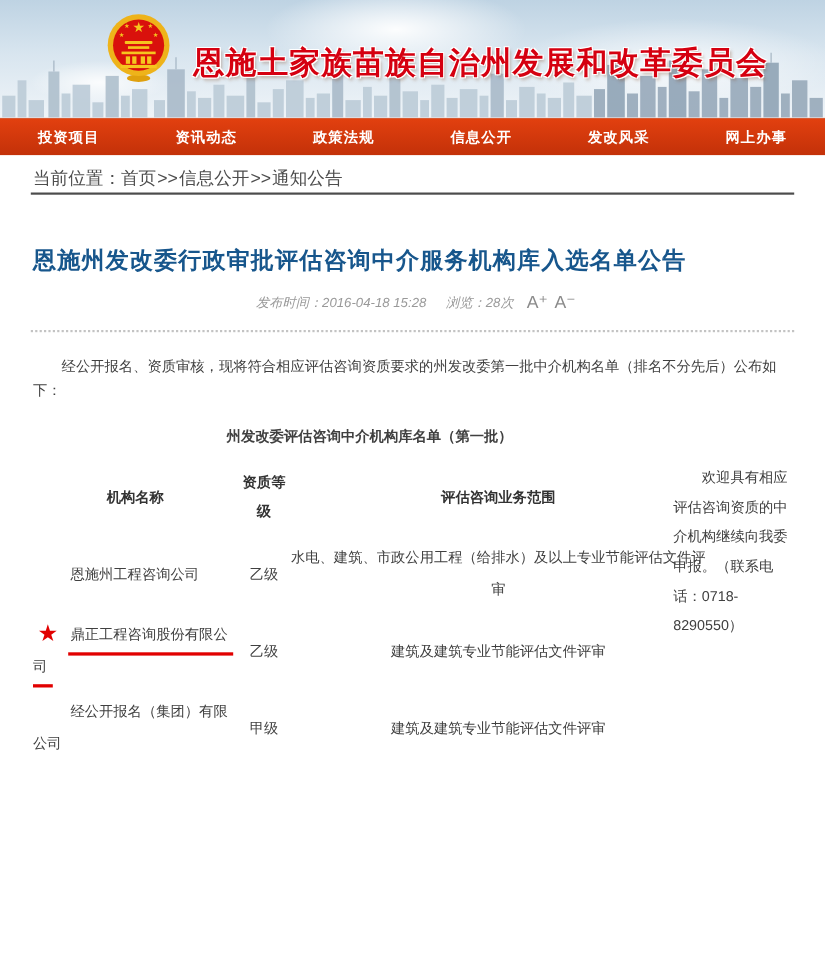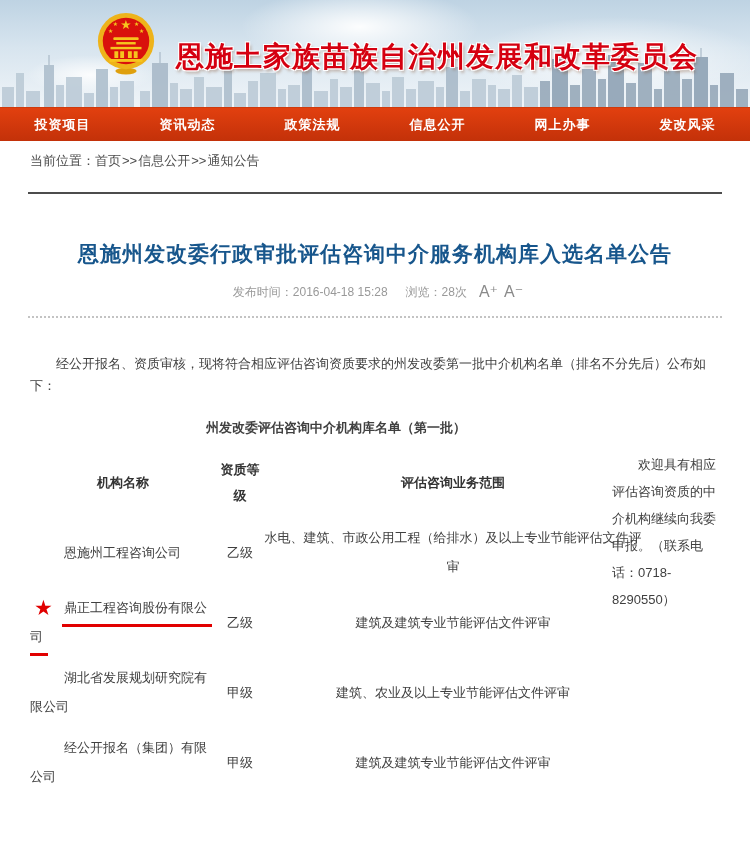--- a/index.html
+++ b/index.html
@@ -19,35 +19,35 @@
     color:#d50010;letter-spacing:1px;white-space:nowrap;
     text-shadow:-1px -1px 0 #fff,1px -1px 0 #fff,-1px 1px 0 #fff,1px 1px 0 #fff,2px 3px 3px rgba(120,60,20,.35);}
 
   
   .topnav{height:33px;display:flex;align-items:stretch;
     background:linear-gradient(180deg,#e2400f 0%,#c33109 100%);border-top:1px solid #cf3a0c;}
   .nav-item{flex:1;text-align:center;line-height:33px;color:#fff;font-size:13px;font-weight:bold;
     text-decoration:none;cursor:pointer;letter-spacing:1px;}
 
   
-  .breadcrumb{padding:11px 0 22px 30px;font-size:13px;color:#4d4d4d;}
+  .breadcrumb{padding:11px 0 2px 30px;font-size:16px;color:#4d4d4d;}
   .crumb-link{color:#4d4d4d;text-decoration:none;cursor:pointer;}
   .crumb-sep{margin:0 1px;}
   .divider{margin:0 28px;border-bottom:2px solid #4c4c4c;}
 
   
-  .art-title{margin:46px 30px 14px;text-align:center;font-size:21px;font-weight:bold;
+  .art-title{margin:46px 30px 14px;font-size:21px;font-weight:bold;
     color:#17568c;letter-spacing:1px;}
   .meta{text-align:center;font-size:12px;color:#999;}
-  .meta span{margin:13px 9px;}
+  .meta span{margin:13px 9px;font-style:italic;}
   .fontsize{color:#8a8a8a;font-size:16px;text-decoration:none;cursor:pointer;margin:0 3px;vertical-align:-1px;}
   .dotline{margin:15px 28px 0;border-bottom:2px dotted #c3c3c3;}
 
   
-  .intro{margin:35px 30px 0;text-indent:2em;font-size:13px;line-height:22px;color:#404040;}
+  .intro{margin:20px 30px 0;text-indent:2em;font-size:13px;line-height:22px;color:#404040;}
   .body-flex{position:relative;margin:0 30px;min-height:460px;}
   .left-col{width:612px;}
   .list-title{margin-top:22px;text-align:center;font-size:13px;color:#404040;width:612px;font-weight:bold;}
   table.org-table{width:612px;border-collapse:collapse;margin-top:12px;table-layout:fixed;}
   .org-table th{font-size:13px;font-weight:bold;color:#333;padding:8px 0;line-height:26px;
     vertical-align:middle;text-align:center;}
   th.h-name{width:186px;}
   th.h-level{width:48px;}
   th.h-scope{width:378px;}
   .org-table td{font-size:13px;color:#404040;line-height:29px;padding:6px 0;vertical-align:middle;}
@@ -156,22 +156,22 @@
       </g>
     </svg>
     <h1 class="site-title">恩施土家族苗族自治州发展和改革委员会</h1>
   </header>
 
   <nav class="topnav">
       <a class="nav-item">投资项目</a>
       <a class="nav-item">资讯动态</a>
       <a class="nav-item">政策法规</a>
       <a class="nav-item">信息公开</a>
+      <a class="nav-item">发改风采</a>
       <a class="nav-item">网上办事</a>
-      <a class="nav-item">发改风采</a>
     </nav>
 
   <div class="breadcrumb">
     <span>当前位置：</span><span id="crumb-links"><a class="crumb-link">首页</a><span class="crumb-sep">&gt;&gt;</span><a class="crumb-link">信息公开</a><span class="crumb-sep">&gt;&gt;</span><a class="crumb-link">通知公告</a></span>
   </div>
   <div class="divider"></div>
 
   <main class="article">
     <h2 class="art-title">恩施州发改委行政审批评估咨询中介服务机构库入选名单公告</h2>
     <div class="meta">
@@ -202,27 +202,20 @@
               </tr>
               <tr>
                 <td class="c-name">
                   <span class="nm">鼎正工程咨询股份有限公司</span>
                   <span class="star">★</span>
                   <div class="ul1"></div>
                   <div class="ul2"></div>
                 </td>
                 <td class="c-level">乙级</td>
                 <td class="c-scope">建筑及建筑专业节能评估文件评审</td>
-              </tr>
-              <tr>
-                <td class="c-name">
-                  <span class="nm">湖北省发展规划研究院有限公司</span>
-                </td>
-                <td class="c-level">甲级</td>
-                <td class="c-scope">建筑、农业及以上专业节能评估文件评审</td>
               </tr>
               <tr>
                 <td class="c-name">
                   <span class="nm">经公开报名（集团）有限公司</span>
                 </td>
                 <td class="c-level">甲级</td>
                 <td class="c-scope">建筑及建筑专业节能评估文件评审</td>
               </tr>
             </tbody>
         </table>

